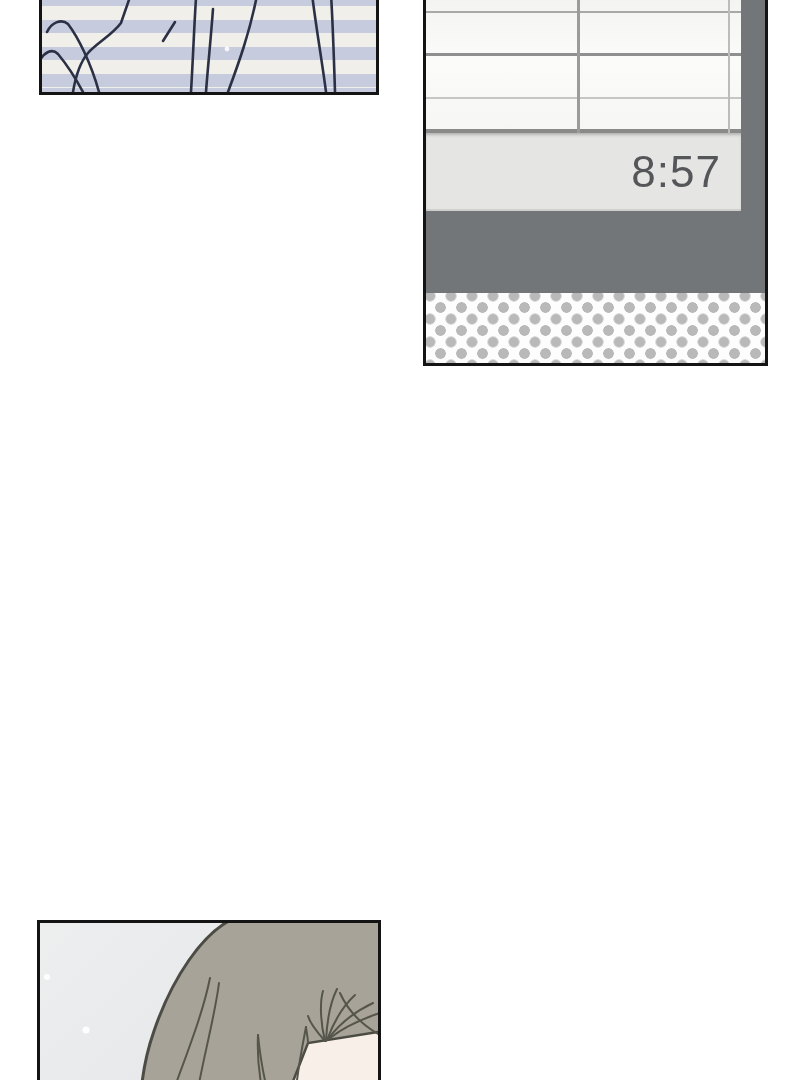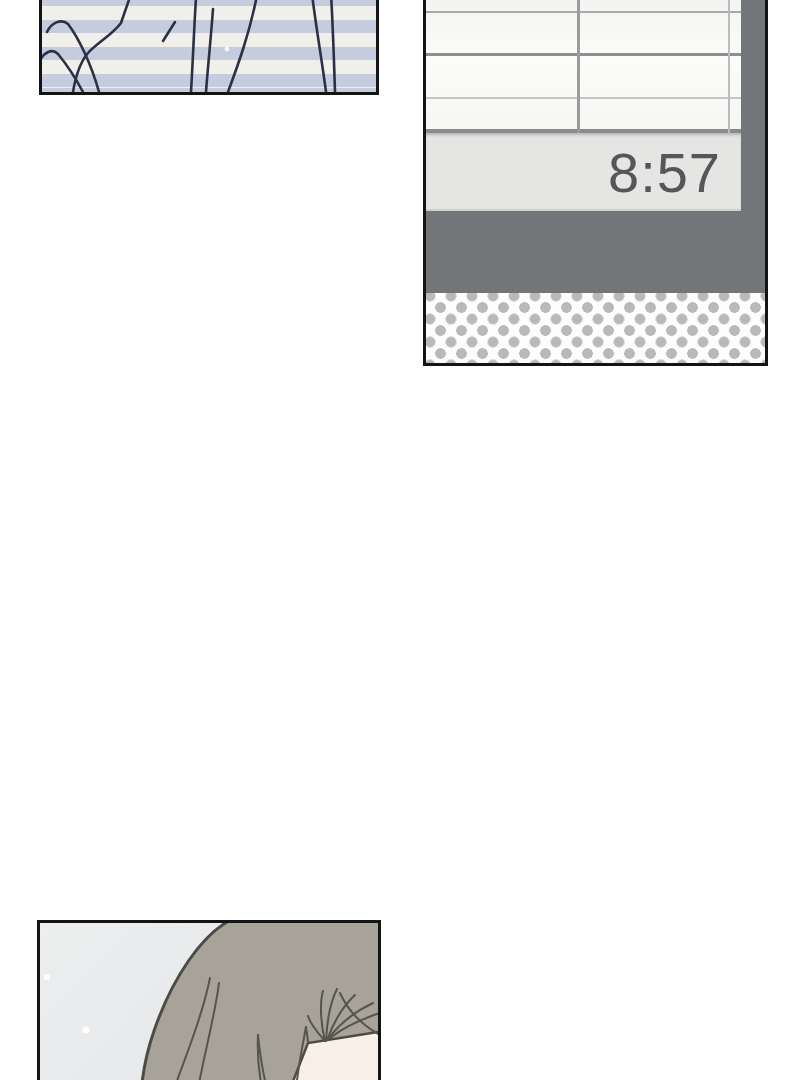--- a/index.html
+++ b/index.html
@@ -18,21 +18,21 @@
   .panel-clock{left:423px;top:-6px;width:345px;height:372px;background:#737679;}
   .p2-inner{position:absolute;inset:0;}
   .window{position:absolute;left:0;top:0;width:315px;height:136px;
     background:linear-gradient(180deg,#f3f3f2 0%,#fbfbfa 45%,#f6f6f5 100%);}
   .gl{position:absolute;background:#9a9a9a;}
   .gl.h{left:0;width:100%;}
   .gl.v{top:0;height:100%;}
   .clockbar{position:absolute;left:0;top:136px;width:315px;height:78px;background:#e5e5e3;
     box-shadow:inset 0 3px 3px -1px rgba(140,140,140,.55), inset 0 -2px 0 #cfcfcd;}
   .time{position:absolute;right:20px;top:50%;transform:translateY(-50%);
-    font-size:56px;font-weight:300;letter-spacing:1px;color:#54565a;}
+    font-size:44px;font-weight:300;letter-spacing:1px;color:#54565a;}
   .dots{position:absolute;left:0;bottom:0;width:100%;height:70px;background-color:#fdfdfd;
     background-image:
       radial-gradient(circle,#b9b9b9 5px,rgba(185,185,185,0) 5.6px),
       radial-gradient(circle,#b9b9b9 5px,rgba(185,185,185,0) 5.6px);
     background-size:21px 23px;
     background-position:4px 3px,14.5px 14.5px;}
 
   
   .panel-character{left:37px;top:920px;width:344px;height:176px;
     background:linear-gradient(135deg,#edeeee 0%,#e7e8eb 60%,#e4e6e9 100%);}

